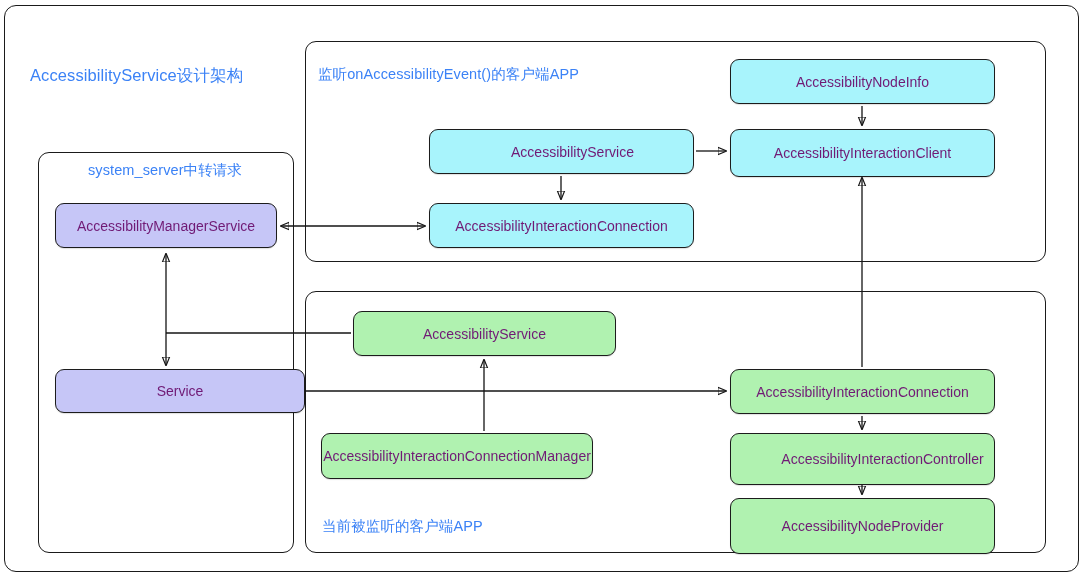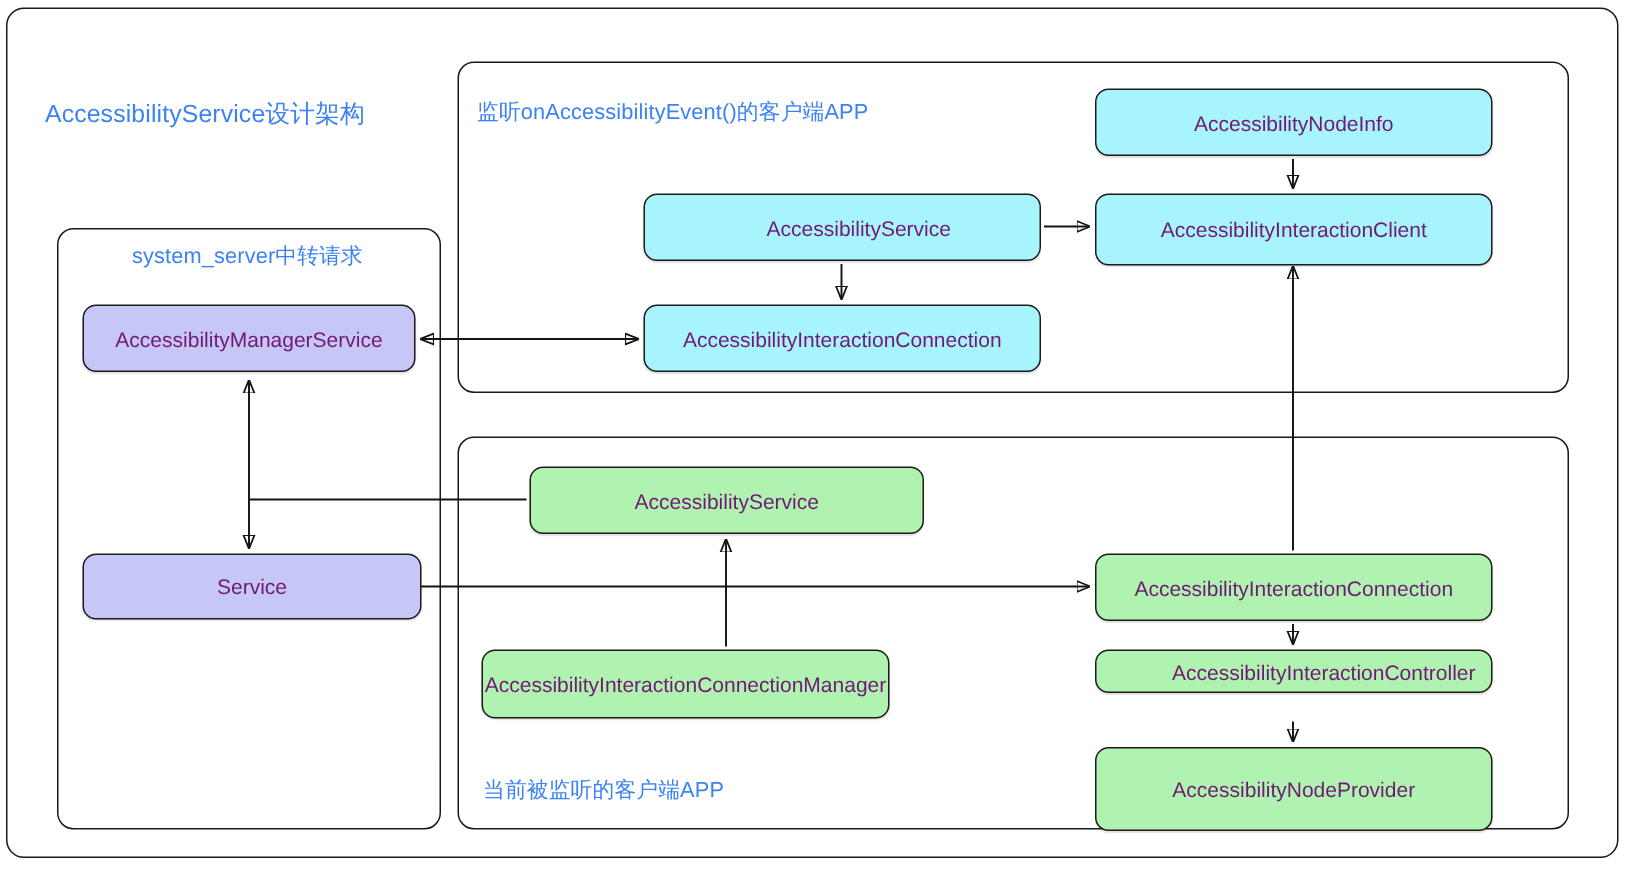--- a/index.html
+++ b/index.html
@@ -54,29 +54,29 @@
     white-space:nowrap;
     text-align:center;
     box-shadow:0 1px 1px rgba(0,0,0,.12);
   }
   .node.purple{background:#c6c6f7;}
   .node.cyan{background:#a8f4fc;}
   .node.green{background:#b0f2b0;}
 
   
   #node-ams{left:55px;top:203px;width:222px;height:45px;}
-  #node-service{left:55px;top:369px;width:226px;height:44px;}
+  #node-service{left:55px;top:369px;width:250px;height:44px;}
   #node-accessibilityservice{left:429px;top:129px;width:265px;height:45px;padding-left:22px;}
   #node-clientwrapper{left:429px;top:203px;width:265px;height:45px;}
   #node-nodeinfo{left:730px;top:59px;width:265px;height:45px;}
   #node-interactionclient{left:730px;top:129px;width:265px;height:48px;}
   #node-manager{left:353px;top:311px;width:263px;height:45px;}
   #node-connectionmanager{left:321px;top:433px;width:272px;height:46px;}
   #node-interactionconnection{left:730px;top:369px;width:265px;height:45px;}
-  #node-interactioncontroller{left:730px;top:433px;width:265px;height:29px;padding-left:40px;}
+  #node-interactioncontroller{left:730px;top:433px;width:265px;height:52px;padding-left:40px;}
   #node-nodeprovider{left:730px;top:498px;width:265px;height:56px;}
 
   
   #edges{
     position:absolute;
     left:0;top:0;
     width:1083px;height:581px;
     pointer-events:none;
   }
   #edges line, #edges path{stroke:#141414;stroke-width:1.3px;fill:none;}

